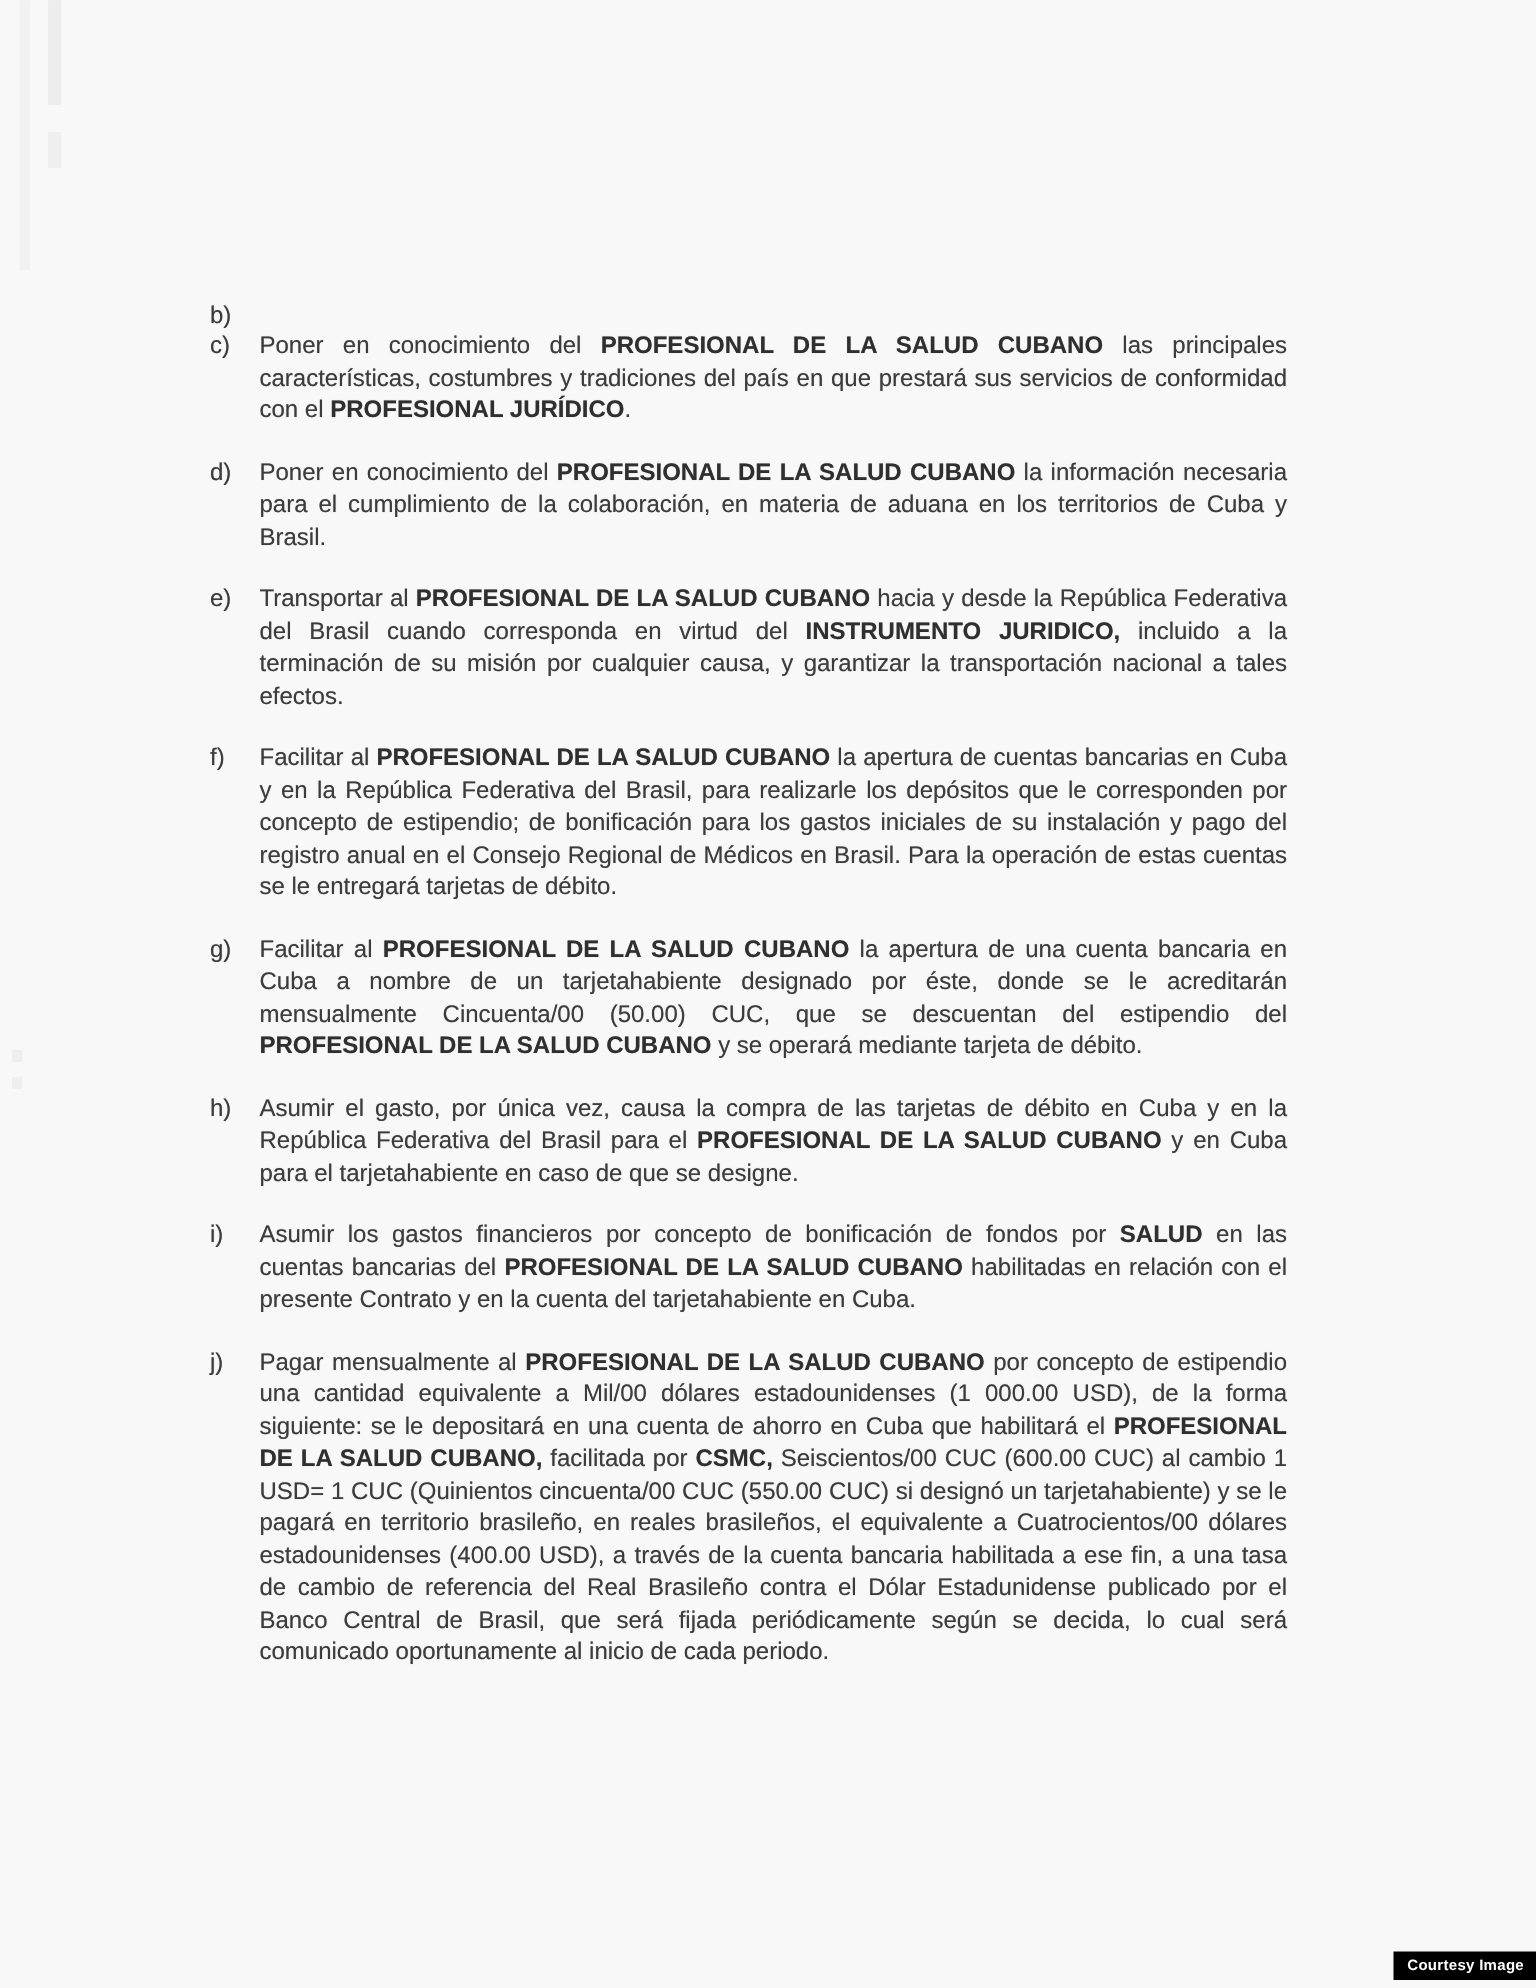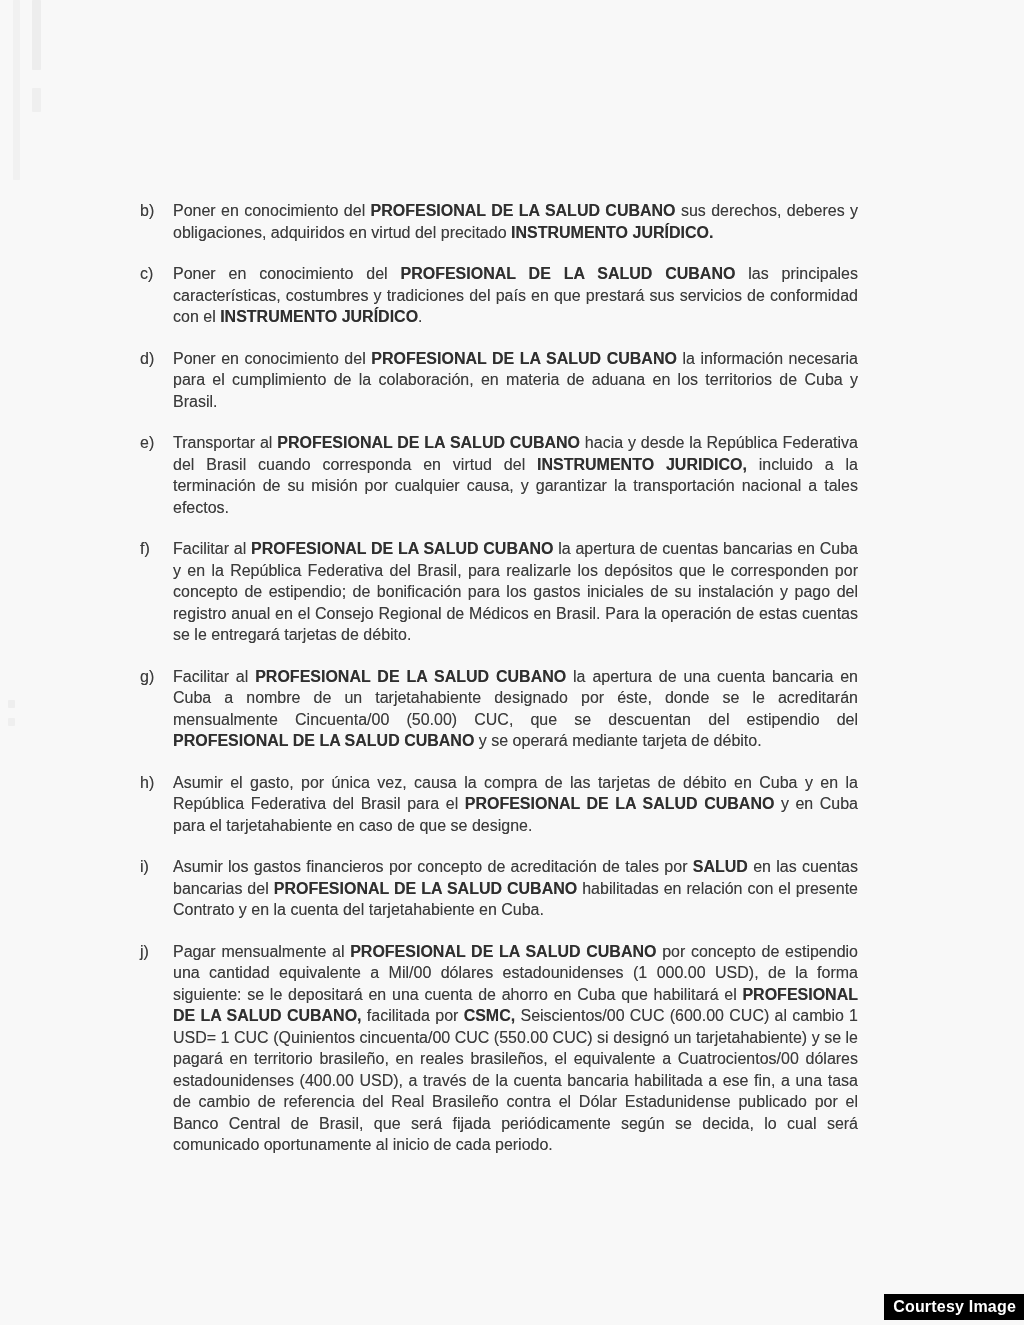--- a/index.html
+++ b/index.html
@@ -56,42 +56,42 @@
   .para .bold {
     font-weight: bold;
     color: #2f2f2f;
   }
   .watermark {
     position: absolute;
     right: 0;
     bottom: 5px;
     background: #000000;
     color: #ffffff;
-    font-size: 16px;
+    font-size: 10px;
     font-weight: bold;
     padding: 4px 8px 4px 9px;
     letter-spacing: 0.2px;
   }
 </style>
 </head>
 <body>
 
 <div class="scan-page">
   <div class="artifact a5"></div>
   <div class="artifact a1"></div>
   <div class="artifact a2"></div>
   <div class="artifact a3"></div>
   <div class="artifact a4"></div>
 
   <div class="doc">
-      <div class="para"><span class="label">b)</span><span><span>Poner en conocimiento del </span><span class="bold">PROFESIONAL DE LA SALUD CUBANO</span><span> sus derechos, deberes y obligaciones, adquiridos en virtud del precitado </span><span class="bold">INSTRUMENTO JURÍDICO.</span></span></div>
-      <div class="para"><span class="label">c)</span><span><span>Poner en conocimiento del </span><span class="bold">PROFESIONAL DE LA SALUD CUBANO</span><span> las principales características, costumbres y tradiciones del país en que prestará sus servicios de conformidad con el </span><span class="bold">INSTRUMENTO JURÍDICO</span><span>.</span></span></div>
+      <div class="para"><span class="label">b)</span></div>
+      <div class="para"><span class="label">c)</span><span><span>Poner en conocimiento del </span><span class="bold">PROFESIONAL DE LA SALUD CUBANO</span><span> las principales características, costumbres y tradiciones del país en que prestará sus servicios de conformidad con el </span><span class="bold">PROFESIONAL JURÍDICO</span><span>.</span></span></div>
       <div class="para"><span class="label">d)</span><span><span>Poner en conocimiento del </span><span class="bold">PROFESIONAL DE LA SALUD CUBANO</span><span> la información necesaria para el cumplimiento de la colaboración, en materia de aduana en los territorios de Cuba y Brasil.</span></span></div>
       <div class="para"><span class="label">e)</span><span><span>Transportar al  </span><span class="bold">PROFESIONAL DE LA SALUD CUBANO</span><span> hacia y desde la República Federativa del Brasil cuando corresponda en virtud del </span><span class="bold">INSTRUMENTO JURIDICO,</span><span> incluido a la terminación de su misión por cualquier causa, y garantizar la transportación nacional a tales efectos.</span></span></div>
       <div class="para"><span class="label">f)</span><span><span>Facilitar al </span><span class="bold">PROFESIONAL DE LA SALUD CUBANO</span><span>  la apertura de cuentas bancarias en Cuba y en la República Federativa del Brasil, para realizarle los depósitos que le corresponden por concepto de estipendio; de bonificación para los gastos iniciales de su instalación y pago del registro anual en el Consejo Regional de Médicos en Brasil. Para la operación de estas cuentas se le entregará tarjetas de débito.</span></span></div>
       <div class="para"><span class="label">g)</span><span><span>Facilitar al </span><span class="bold">PROFESIONAL DE LA SALUD CUBANO</span><span>  la apertura de una cuenta bancaria en Cuba a nombre de un tarjetahabiente designado por éste, donde se le acreditarán mensualmente Cincuenta/00 (50.00) CUC, que se descuentan del estipendio del </span><span class="bold">PROFESIONAL DE LA SALUD CUBANO</span><span> y se  operará mediante tarjeta de débito.</span></span></div>
       <div class="para"><span class="label">h)</span><span><span>Asumir el gasto, por única vez, causa la compra de las tarjetas de débito en Cuba y en la República Federativa del Brasil para el </span><span class="bold">PROFESIONAL DE LA SALUD CUBANO</span><span>  y en Cuba para el tarjetahabiente en caso de que se designe.</span></span></div>
-      <div class="para"><span class="label">i)</span><span><span>Asumir los gastos financieros por concepto de acreditación de tales  por </span><span class="bold">SALUD</span><span> en las cuentas bancarias del </span><span class="bold">PROFESIONAL DE LA SALUD CUBANO</span><span> habilitadas en relación con el presente Contrato y en la cuenta del tarjetahabiente en Cuba.</span></span></div>
+      <div class="para"><span class="label">i)</span><span><span>Asumir los gastos financieros por concepto de bonificación de fondos  por </span><span class="bold">SALUD</span><span> en las cuentas bancarias del </span><span class="bold">PROFESIONAL DE LA SALUD CUBANO</span><span> habilitadas en relación con el presente Contrato y en la cuenta del tarjetahabiente en Cuba.</span></span></div>
       <div class="para"><span class="label">j)</span><span><span>Pagar mensualmente al </span><span class="bold">PROFESIONAL DE LA SALUD CUBANO</span><span>  por concepto de estipendio una cantidad equivalente a  Mil/00 dólares estadounidenses  (1 000.00 USD), de la forma siguiente: se le depositará en  una cuenta de ahorro en Cuba que habilitará el </span><span class="bold">PROFESIONAL DE LA SALUD CUBANO,</span><span> facilitada por </span><span class="bold">CSMC,</span><span> Seiscientos/00 CUC (600.00 CUC) al cambio 1 USD= 1 CUC (Quinientos cincuenta/00 CUC (550.00 CUC) si designó un tarjetahabiente) y se le pagará en territorio brasileño, en reales brasileños, el equivalente a Cuatrocientos/00 dólares estadounidenses (400.00 USD), a través de la cuenta bancaria habilitada a ese fin, a una tasa de cambio de referencia del Real Brasileño contra el Dólar Estadunidense publicado por el Banco Central de Brasil, que  será fijada periódicamente según se decida, lo cual  será comunicado oportunamente al inicio de cada periodo.</span></span></div>
     </div>
 
   <div class="watermark">Courtesy Image</div>
 </div>
 
 </body></html>

